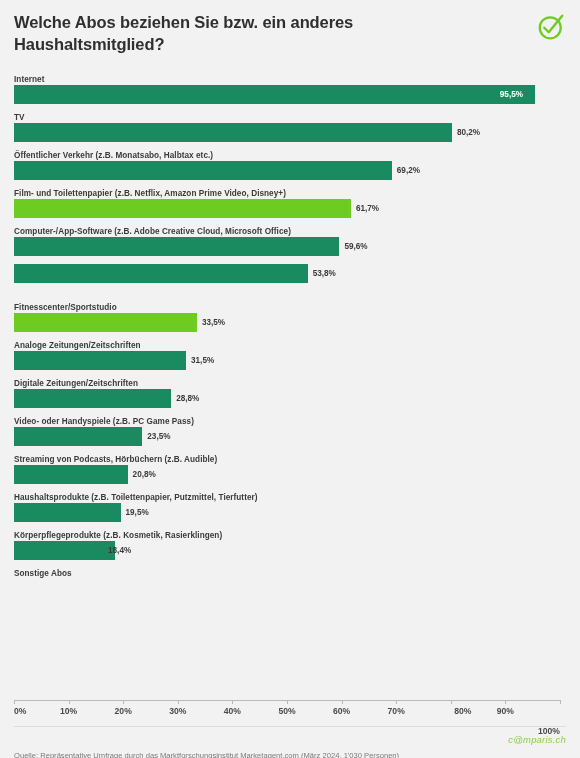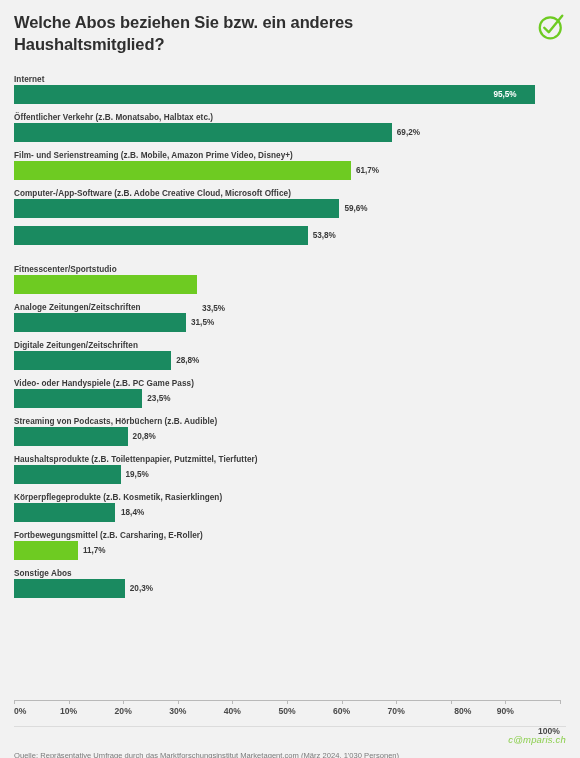--- a/index.html
+++ b/index.html
@@ -182,32 +182,39 @@
         <path d="M11 21 L17 27 L35 5" fill="none" stroke="#6ecb22" stroke-width="3.2" stroke-linecap="round" stroke-linejoin="round"></path>
       </svg>
     </div>
   </div>
 
   <div class="chart" id="bars">
       <div class="row">
         <div class="row-label">Internet</div>
         <div class="bar-track">
           <div class="bar" style="width: 521.4px;"></div>
-          <div class="bar-value inside" style="left: 479.4px; width: 36px; text-align: left;">95,5%</div>
+          <div class="bar-value inside" style="left: 479.4px; width: 36px; text-align: center;">95,5%</div>
+        </div>
+      </div>
+      <div class="row">
+        <div class="row-label">TV</div>
+        <div class="bar-track">
+          <div class="bar" style="width: 437.9px;"></div>
+          <div class="bar-value" style="left: 442.9px;">80,2%</div>
         </div>
       </div>
       <div class="row">
         <div class="row-label">Öffentlicher Verkehr (z.B. Monatsabo, Halbtax etc.)</div>
         <div class="bar-track">
           <div class="bar" style="width: 377.8px;"></div>
           <div class="bar-value" style="left: 382.8px;">69,2%</div>
         </div>
       </div>
       <div class="row">
-        <div class="row-label">Film- und Serienstreaming (z.B. Mobile, Amazon Prime Video, Disney+)</div>
+        <div class="row-label">Film- und Toilettenpapier (z.B. Netflix, Amazon Prime Video, Disney+)</div>
         <div class="bar-track">
           <div class="bar accent" style="width: 336.9px;"></div>
           <div class="bar-value" style="left: 341.9px;">61,7%</div>
         </div>
       </div>
       <div class="row">
         <div class="row-label">Computer-/App-Software (z.B. Adobe Creative Cloud, Microsoft Office)</div>
         <div class="bar-track">
           <div class="bar" style="width: 325.4px;"></div>
           <div class="bar-value" style="left: 330.4px;">59,6%</div>
@@ -216,21 +223,21 @@
       <div class="row">
         <div class="bar-track">
           <div class="bar" style="width: 293.7px;"></div>
           <div class="bar-value" style="left: 298.7px;">53,8%</div>
         </div>
       </div>
       <div class="row">
         <div class="row-label">Fitnesscenter/Sportstudio</div>
         <div class="bar-track">
           <div class="bar accent" style="width: 182.9px;"></div>
-          <div class="bar-value" style="left: 187.9px; margin-top: 24px;">33,5%</div>
+          <div class="bar-value" style="left: 187.9px;">33,5%</div>
         </div>
       </div>
       <div class="row">
         <div class="row-label">Analoge Zeitungen/Zeitschriften</div>
         <div class="bar-track">
           <div class="bar" style="width: 172px;"></div>
           <div class="bar-value" style="left: 177px;">31,5%</div>
         </div>
       </div>
       <div class="row">
@@ -258,36 +265,25 @@
         <div class="row-label">Haushaltsprodukte (z.B. Toilettenpapier, Putzmittel, Tierfutter)</div>
         <div class="bar-track">
           <div class="bar" style="width: 106.5px;"></div>
           <div class="bar-value" style="left: 111.5px;">19,5%</div>
         </div>
       </div>
       <div class="row">
         <div class="row-label">Körperpflegeprodukte (z.B. Kosmetik, Rasierklingen)</div>
         <div class="bar-track">
           <div class="bar" style="width: 100.5px;"></div>
-          <div class="bar-value" style="left: 107px;">18,4%</div>
-        </div>
-      </div>
-      <div class="row">
-        <div class="row-label">Fortbewegungsmittel (z.B. Carsharing, E-Roller)</div>
-        <div class="bar-track">
-          <div class="bar accent" style="width: 63.9px;"></div>
-          <div class="bar-value" style="left: 68.9px;">11,7%</div>
+          <div class="bar-value" style="left: 94px;">18,4%</div>
         </div>
       </div>
       <div class="row">
         <div class="row-label">Sonstige Abos</div>
-        <div class="bar-track">
-          <div class="bar" style="width: 110.8px;"></div>
-          <div class="bar-value" style="left: 115.8px;">20,3%</div>
-        </div>
       </div>
     </div>
 
   <div class="axis" id="axis">
     <div class="axis-line"></div>
   <div class="axis-tick" style="left: 0px;"></div>
       <div class="axis-label first" style="left: 0px;">0%</div>
       <div class="axis-tick" style="left: 54.6px;"></div>
       <div class="axis-label" style="left: 54.6px;">10%</div>
       <div class="axis-tick" style="left: 109.2px;"></div>

